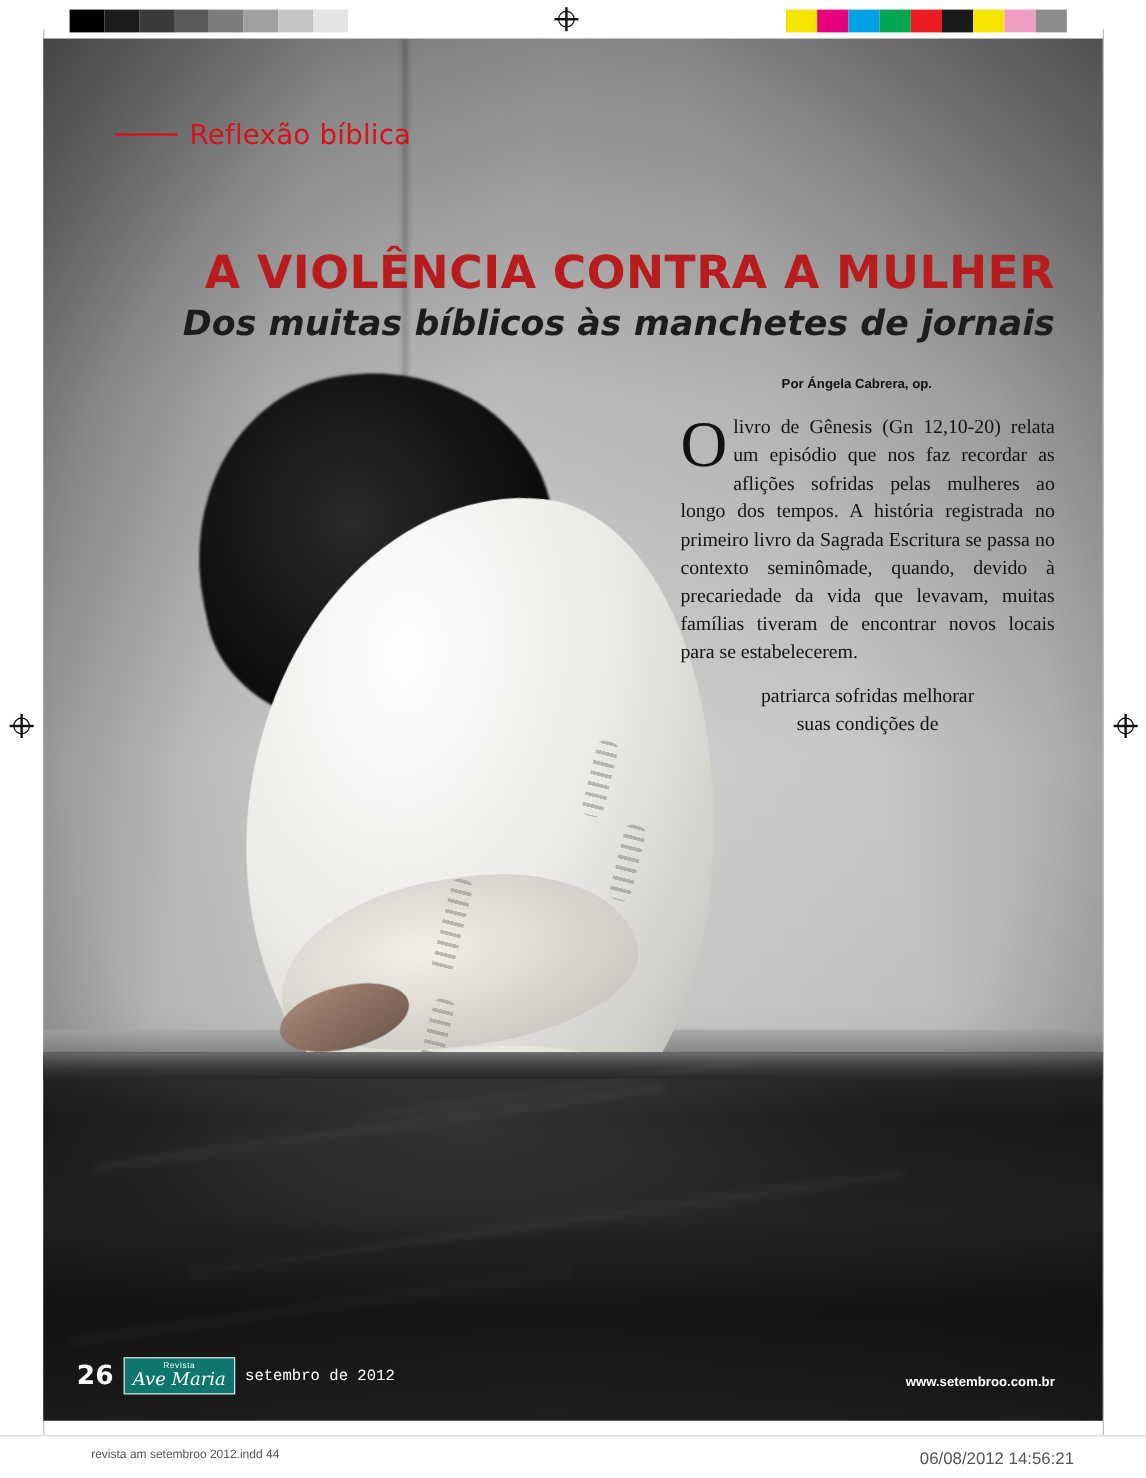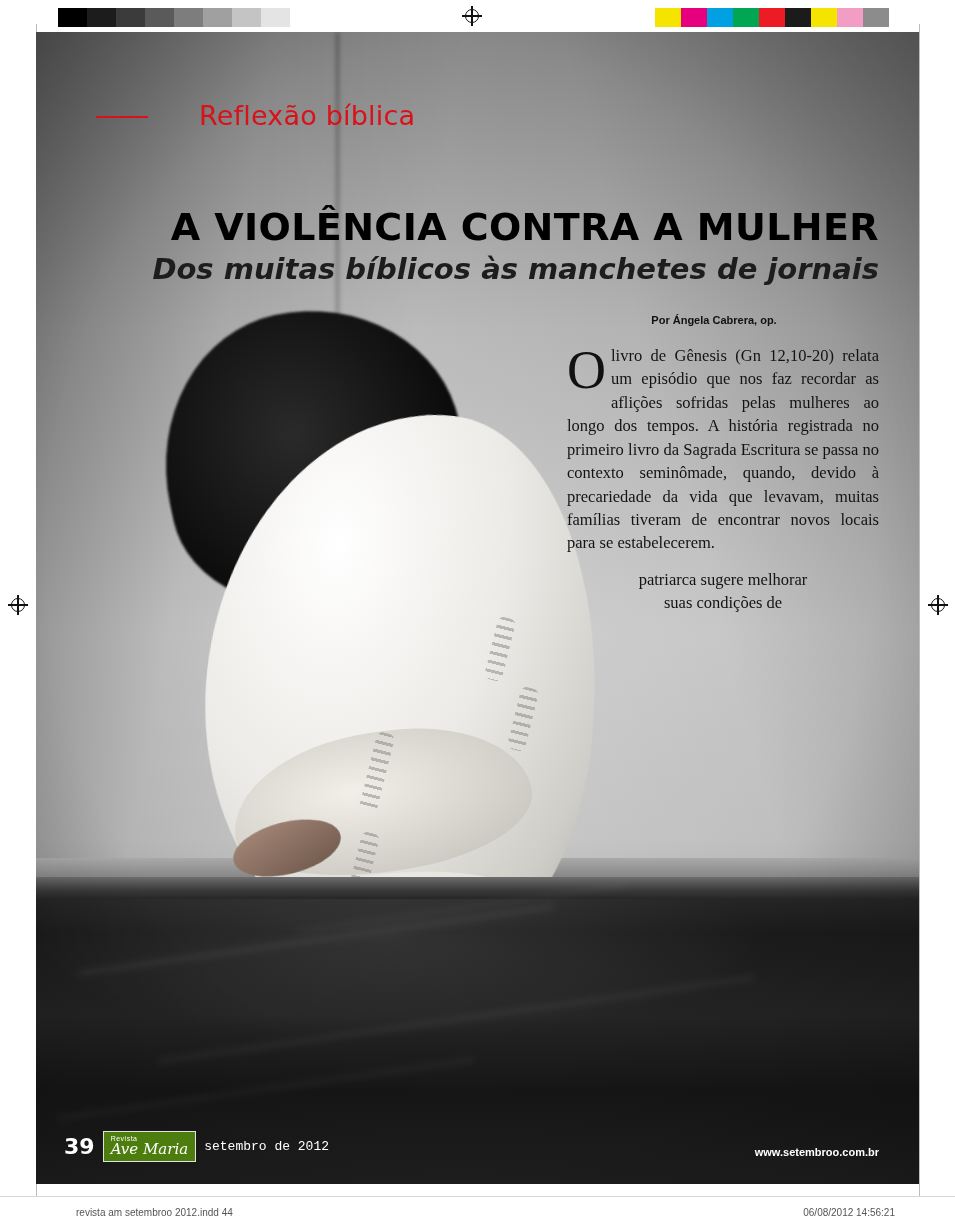--- a/index.html
+++ b/index.html
@@ -205,32 +205,31 @@
   .kicker .rule {
     display: block;
     width: 52px;
     height: 2px;
     background: #d8121a;
     position: relative;
     top: -7px;
   }
   .kicker-text {
     color: #d8121a;
-    font-size: 27px;
+    font-size: 23px;
     letter-spacing: 0.2px;
     font-family: "DejaVu Sans", sans-serif;
-    margin-left: 41px;
   }
 
   .headline {
     position: absolute;
     right: 40px;
     top: 148px;
     text-align: left;
-    color: #000000;
+    color: #b91c1c;
     font-size: 38px;
     font-weight: bold;
     letter-spacing: 0.4px;
     font-family: "DejaVu Sans", sans-serif;
     white-space: nowrap;
   }
   .subhead {
     position: absolute;
     right: 40px;
     top: 196px;
@@ -288,24 +287,24 @@
     align-items: center;
     gap: 8px;
   }
   .folio-num {
     color: #ffffff;
     font-size: 22px;
     font-weight: bold;
     font-family: "DejaVu Sans", sans-serif;
   }
   .logo-box {
-    background: #4d7c0f;
+    background: #0f766e;
     border: 1px solid #e2e2e2;
     padding: 3px 7px 4px 7px;
-    text-align: left;
+    text-align: center;
     line-height: 1;
   }
   .logo-top {
     color: #ffffff;
     font-size: 7px;
     letter-spacing: 0.5px;
     display: block;
     font-family: "Liberation Sans", sans-serif;
   }
   .logo-name {
@@ -342,21 +341,21 @@
   .slug-left {
     position: absolute;
     left: 76px; top: 10px;
     font-size: 10px;
     color: #555;
     font-family: "Liberation Sans", sans-serif;
   }
   .slug-right {
     position: absolute;
     right: 60px; top: 10px;
-    font-size: 10px;
+    font-size: 14px;
     color: #555;
     font-family: "Liberation Sans", sans-serif;
   }
 
   .crop-line-left, .crop-line-right {
     position: absolute;
     top: 24px;
     width: 1px;
     height: 1172px;
     background: #bdbdbd;
@@ -442,26 +441,26 @@
 
   <h1 class="headline">A VIOLÊNCIA CONTRA A MULHER</h1>
   <h2 class="subhead">Dos muitas bíblicos às manchetes de jornais</h2>
 
   <div class="byline">Por Ángela Cabrera, op.</div>
 
   <div class="article">
     <p>
       <span class="dropcap">O</span><span> livro de Gênesis (Gn 12,10-20) relata um episódio que nos faz recordar as aflições sofridas pelas mulheres ao longo dos tempos. A história registrada no primeiro livro da Sagrada Escritura se passa no contexto seminômade, quando, devido à precariedade da vida que levavam,  muitas famílias tiveram de encontrar novos locais para se estabelecerem.</span>
     </p>
-    <p class="taper" style="margin-bottom:0;text-indent:0;">patriarca sugere melhorar</p>
+    <p class="taper" style="margin-bottom:0;text-indent:0;">patriarca sofridas melhorar</p>
     <p class="taper" style="text-indent:0;">suas condições de</p>
   </div>
 
   <div class="folio">
-    <span class="folio-num">39</span>
+    <span class="folio-num">26</span>
     <span class="logo-box">
       <span class="logo-top">Revista</span>
       <span class="logo-name">Ave Maria</span>
     </span>
     <span class="folio-date">setembro de 2012</span>
   </div>
 
   <div class="site">www.setembroo.com.br</div>
 </div>
 

